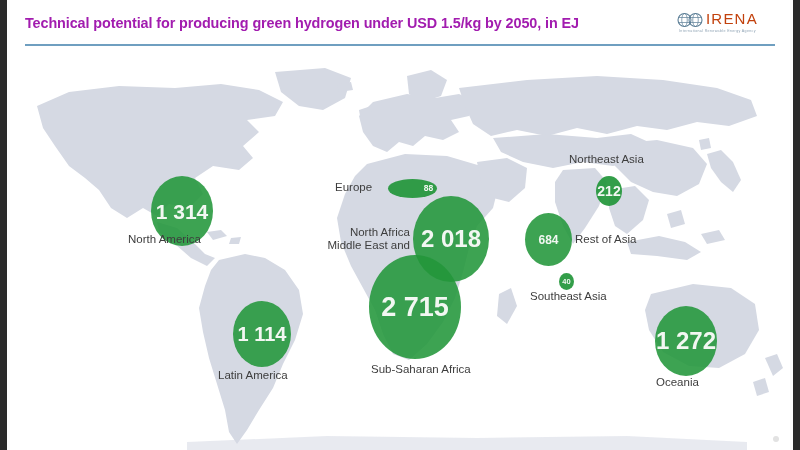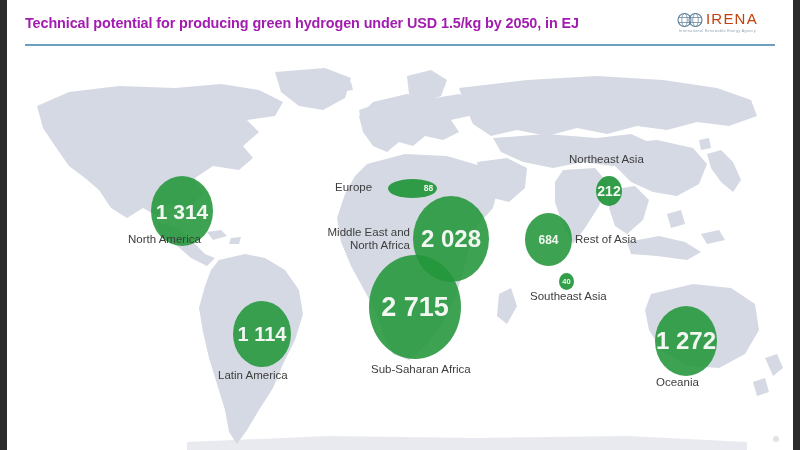--- a/index.html
+++ b/index.html
@@ -244,25 +244,25 @@
       <span>1 114</span>
     </div>
     <div class="rlabel" style="left:211px; top:311px;">Latin America</div>
 
     <div class="bubble small" style="left:381px; top:121px; width:17px; height:19px; font-size:8.5px;padding-left:32px;">
       <span>88</span>
     </div>
     <div class="rlabel" style="left:328px; top:123px;">Europe</div>
 
     <div class="bubble" style="left:406px; top:138px; width:76px; height:86px; font-size:24px;">
-      <span>2 028</span>
+      <span>2 018</span>
     </div>
     <div class="rlabel two-line" style="left:285px; top:168px; width:118px;">
+      <div>North Africa</div>
       <div>Middle East and</div>
-      <div>North Africa</div>
     </div>
 
     <div class="bubble" style="left:362px; top:197px; width:92px; height:104px; font-size:27px;">
       <span>2 715</span>
     </div>
     <div class="rlabel" style="left:364px; top:305px;">Sub-Saharan Africa</div>
 
     <div class="bubble small" style="left:589px; top:118px; width:26px; height:30px; font-size:14px;">
       <span>212</span>
     </div>

